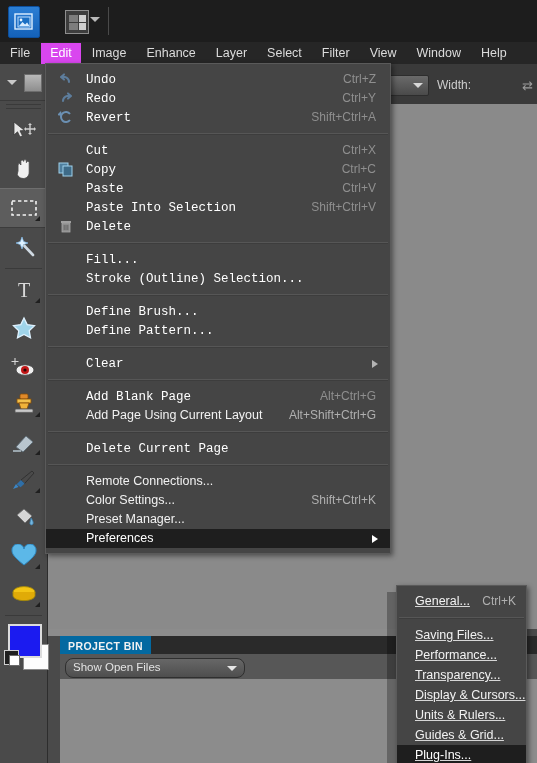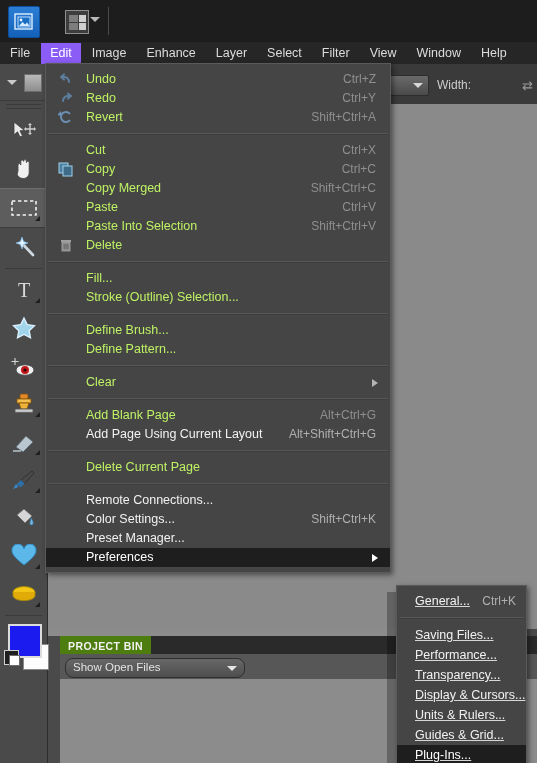--- a/index.html
+++ b/index.html
@@ -44,21 +44,21 @@
   
   .menubar{
     position:absolute;left:0;top:42px;width:537px;height:22px;
     background:#262626;border-bottom:1px solid #141414;
     display:flex;align-items:center;
   }
   .menubar .mi{
     font-size:12.5px;color:#dcdcdc;padding:3px 9px;margin:0 1px;cursor:default;
     line-height:15px;
   }
-  .menubar .mi.active{background:#8b5cf6;color:#fff;}
+  .menubar .mi.active{background:#d946ef;color:#fff;}
 
   
   .optbar{
     position:absolute;left:0;top:64px;width:537px;height:40px;
     background:#3a3a3a;border-bottom:1px solid #272727;
   }
   .opt-dd{
     position:absolute;left:389px;top:75px;width:38px;height:19px;
     background:linear-gradient(#6a6a6a,#4a4a4a);
     border:1px solid #2d2d2d;border-radius:2px;
@@ -104,21 +104,21 @@
     background:#8c8c8c;
   }
   .canvas-inner{position:absolute;left:0;top:0;right:0;bottom:0;background:#8a8a8a;}
   .canvas-topstrip{position:absolute;left:0;top:0;width:489px;height:2px;background:#6e6e6e;}
 
   
   .binwrap{position:absolute;left:48px;top:629px;width:489px;height:134px;background:#8c8c8c;}
   .bin-tabrow{position:absolute;left:12px;top:7px;width:477px;height:18px;background:#2a2a2a;}
   .bin-tab{
     position:absolute;left:12px;top:7px;height:18px;padding:2px 8px 0 8px;
-    background:#4d7c0f;color:#f2f2f2;font-size:10.5px;font-weight:bold;letter-spacing:.4px;
+    background:#0369a1;color:#f2f2f2;font-size:10.5px;font-weight:bold;letter-spacing:.4px;
     line-height:16px;
   }
   .bin-toolrow{position:absolute;left:12px;top:25px;width:477px;height:25px;background:#575757;}
   .bin-dd{
     position:absolute;left:17px;top:29px;width:178px;height:18px;
     background:linear-gradient(#676767,#4e4e4e);
     border:1px solid #2f2f2f;border-radius:8px;
   }
   .bin-dd .lbl{position:absolute;left:7px;top:2px;font-size:11.5px;color:#e3e3e3;}
   .bin-dd .dcar{
@@ -137,21 +137,21 @@
     box-shadow:2px 2px 5px rgba(0,0,0,.45);
     padding:6px 0 5px 0;
     z-index:50;
   }
   .row{
     position:relative;height:19px;line-height:19px;
     padding:0 12px 0 40px;font-size:12.5px;white-space:nowrap;cursor:default;
   }
   .row .lbl{color:#c9c9c9;}
   .row.on .lbl{color:#f2f2f2;}
-  .row.dis .lbl{color:#bef264;}
+  .row.dis .lbl{color:#ffffff;font-family:Liberation Mono, monospace;}
   .row .sc{position:absolute;right:14px;top:0;font-size:12px;color:#b0b0b0;}
   .row.dis .sc{color:#8f8f8f;}
   .row.hl{background:#1e1e1e;}
   .row.hl .lbl{color:#ffffff;}
   .row .ico{position:absolute;left:12px;top:2px;width:16px;height:15px;}
   .row .subarw{
     position:absolute;right:12px;top:6px;width:0;height:0;
     border-top:4px solid transparent;border-bottom:4px solid transparent;border-left:6px solid #b4b4b4;
   }
   .row.hl .subarw{border-left-color:#ffffff;}
@@ -377,24 +377,20 @@
       <span class="ico">
         <svg width="16" height="15" viewBox="0 0 16 15">
             <rect x="1" y="1" width="9" height="10" fill="#4f7f9e" stroke="#9fd2ec" stroke-width="1"></rect>
             <rect x="5" y="4" width="9" height="10" fill="#3e6b88" stroke="#9fd2ec" stroke-width="1"></rect>
           </svg>
       </span>
       <span class="lbl">Copy</span>
       <span class="sc">Ctrl+C</span>
     </div>
     <div class="row dis">
-      <span class="lbl">Copy Merged</span>
-      <span class="sc">Shift+Ctrl+C</span>
-    </div>
-    <div class="row dis">
       <span class="lbl">Paste</span>
       <span class="sc">Ctrl+V</span>
     </div>
     <div class="row dis">
       <span class="lbl">Paste Into Selection</span>
       <span class="sc">Shift+Ctrl+V</span>
     </div>
     <div class="row dis">
       <span class="ico">
         <svg width="16" height="15" viewBox="0 0 16 15">

